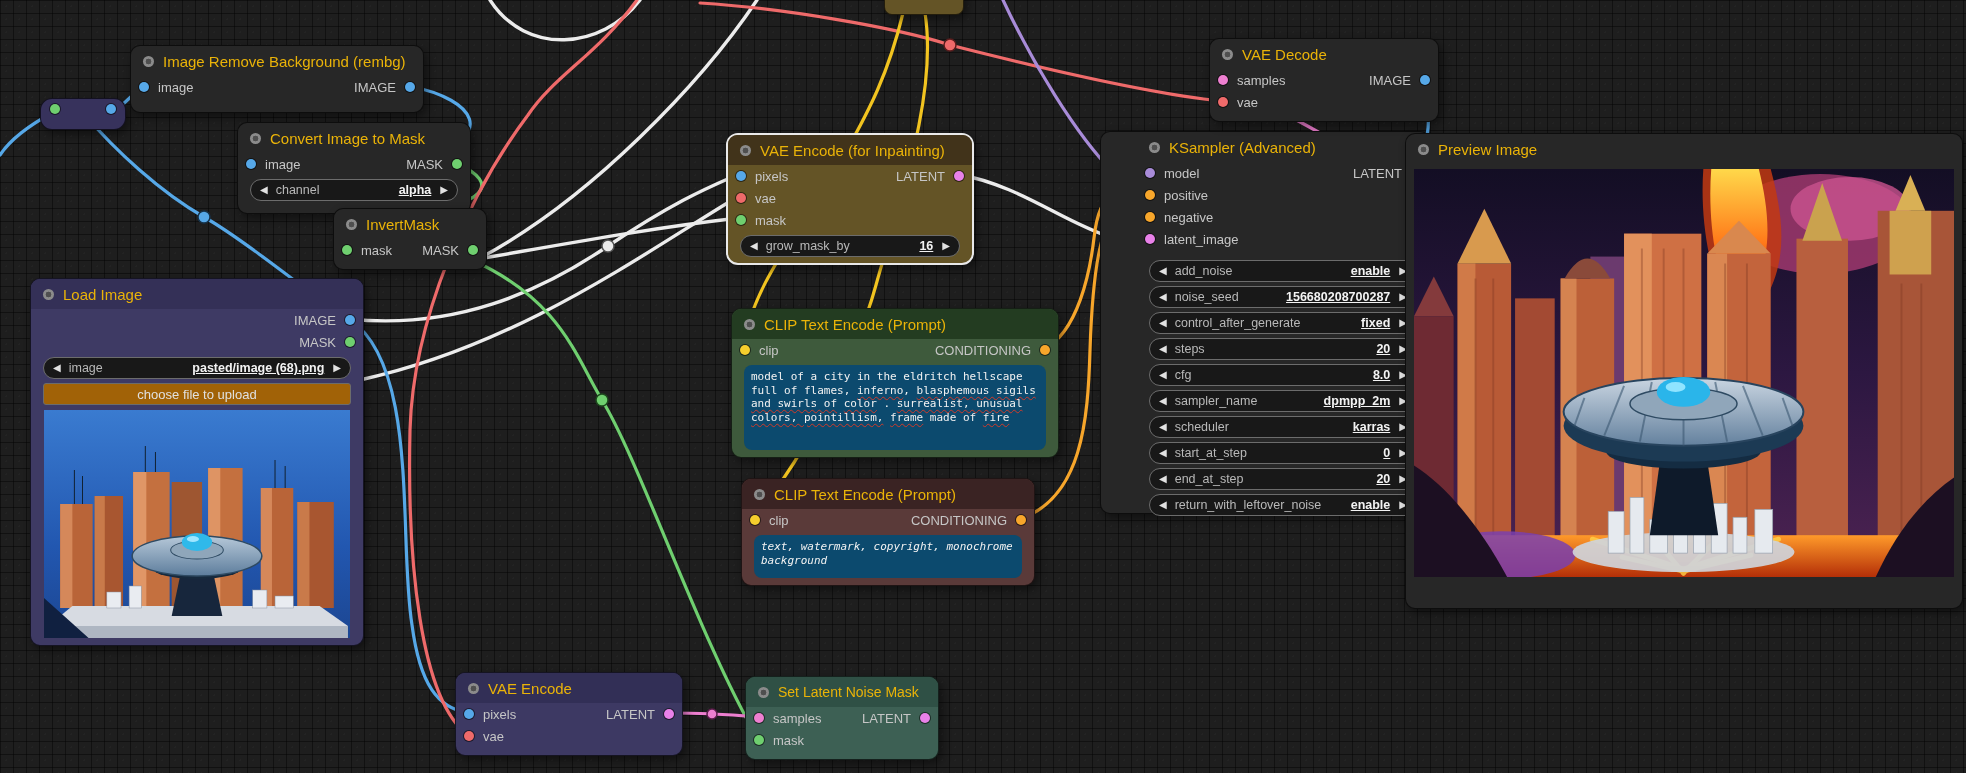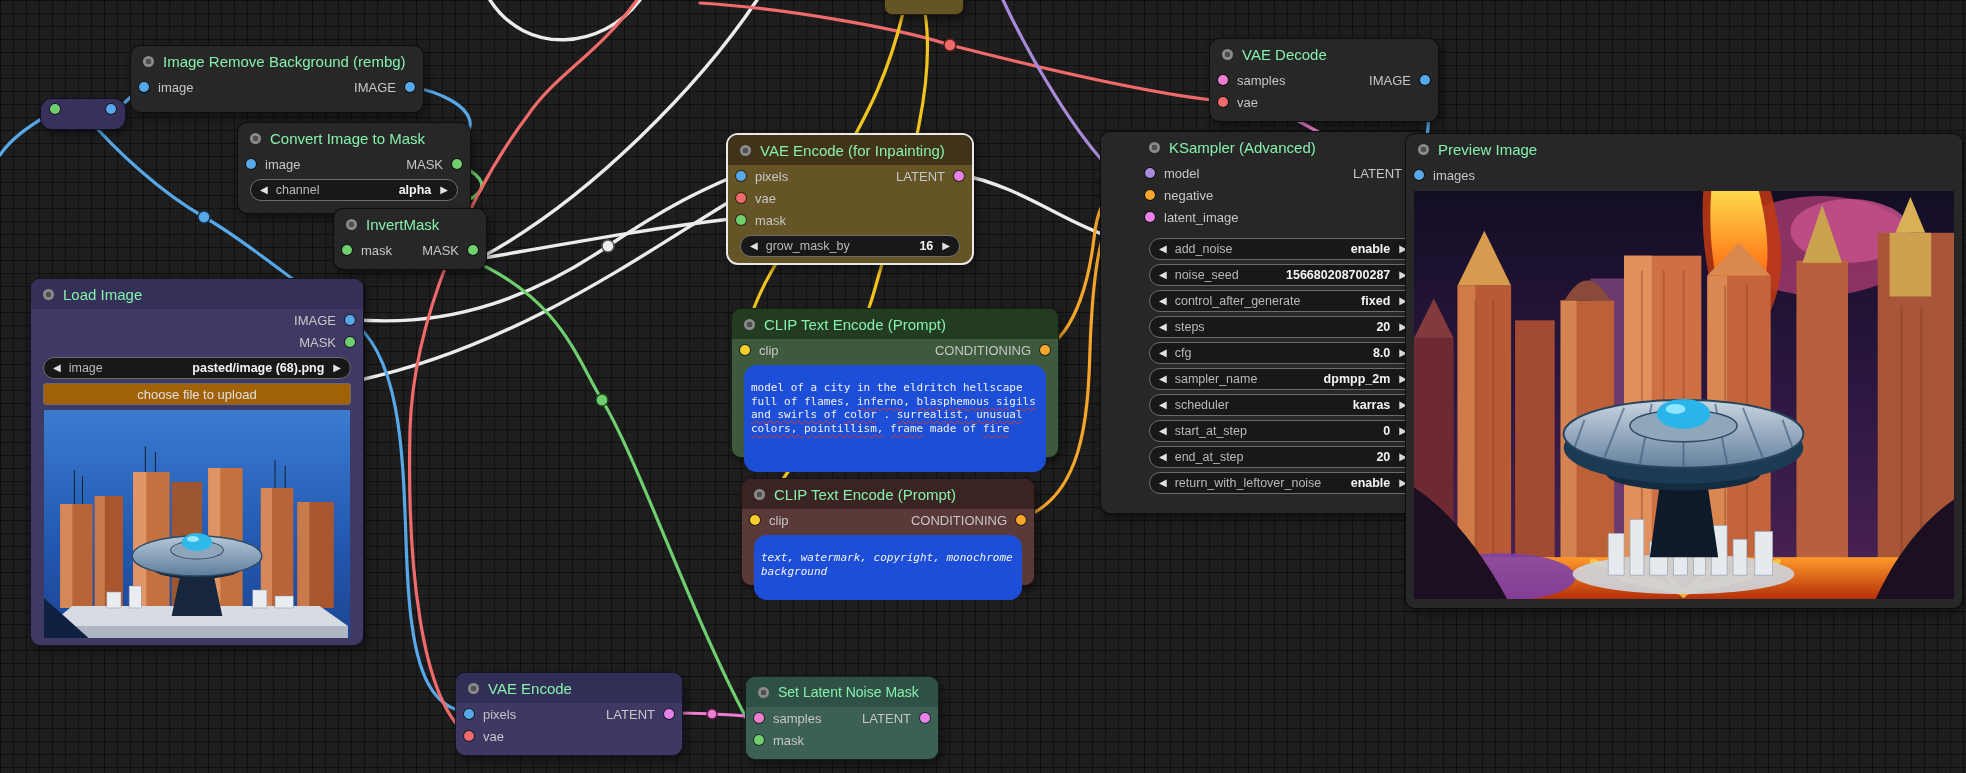--- a/index.html
+++ b/index.html
@@ -21,48 +21,48 @@
     border:1px solid rgba(0,0,0,.65);
     border-radius:10px;
     box-shadow:3px 4px 10px rgba(0,0,0,.45);
     color:#c6c6c6;font-size:13px;
   }
   .node.selected{border:2px solid #e9e9e9;border-radius:12px;text-align:right;}
   .title{
     height:30px;display:flex;align-items:center;gap:9px;padding:0 12px;
     background:var(--title,transparent);
     border-radius:9px 9px 0 0;
-    color:#86efac;font-size:15px;white-space:nowrap;overflow:hidden;
+    color:#eab308;font-size:15px;white-space:nowrap;overflow:hidden;
   }
   .tdot{width:11px;height:11px;border-radius:50%;flex:0 0 auto;
     background:radial-gradient(circle at 50% 50%, #4f4f4f 0 35%, #8b8b8b 40% 100%);}
   .row{position:relative;height:22px;display:flex;align-items:center;}
   .in-label{margin-left:27px;color:#c6c6c6;}
   .out-label{margin-left:auto;margin-right:27px;color:#c6c6c6;}
   .slot{position:absolute;width:10px;height:10px;border-radius:50%;top:50%;
     transform:translateY(-50%);box-shadow:0 0 0 1px rgba(0,0,0,.55);}
   .slot.in{left:8px;} .slot.out{right:8px;}
   .c-blue{background:#56a8e8;} .c-green{background:#6fcf6f;} .c-red{background:#ef6a6a;}
   .c-yellow{background:#f6ce2d;} .c-orange{background:#f7a62b;} .c-pink{background:#e881e8;}
   .c-purple{background:#a88bd8;} .c-magenta{background:#ee7fd0;}
   .pill{
     height:20px;margin:4px 12px;border:1px solid #6c6c6c;border-radius:11px;
     background:#181818;display:flex;align-items:center;padding:0 9px;
     font-size:12.5px;color:#cfcfcf;white-space:nowrap;
   }
   .arr{color:#e2e2e2;font-size:10px;line-height:1;}
   .pname{margin-left:8px;color:#b9b9b9;}
-  .pval{margin-left:auto;margin-right:9px;color:#f3f3f3;font-weight:700;}
+  .pval{margin-left:auto;margin-right:9px;color:#f3f3f3;font-weight:700;text-decoration:underline;}
   .btn{
     height:20px;margin:2px 12px;border:1px solid #6c6c6c;border-radius:3px;
     background:#a16207;display:flex;align-items:center;justify-content:center;
     font-size:13px;color:#e0e0e0;
   }
   .ta{
-    margin:4px 12px;background:#1d4ed8;border-radius:13px;padding:16px 7px;
+    margin:4px 12px;background:#0c4a6e;border-radius:8px;padding:5px 7px;
     font-family:"DejaVu Sans Mono",monospace;font-size:11px;line-height:13.5px;
     color:#f2f2f2;overflow:hidden;
   }
   .sq{text-decoration:underline wavy #d03a2a 1px;text-underline-offset:2px;}
   .imgbox{margin:5px 13px;overflow:hidden;background:#000;}
   .imgbox svg{display:block;}
 </style>
 </head>
 <body>
 
@@ -297,20 +297,24 @@
       <span>KSampler (Advanced)</span>
     </div>
     <div class="row">
       <span class="slot in c-purple"></span>
       <span class="in-label">model</span>
       <span class="out-label">LATENT</span>
       <span class="slot out c-pink"></span>
     </div>
     <div class="row">
       <span class="slot in c-orange"></span>
+      <span class="in-label">positive</span>
+    </div>
+    <div class="row">
+      <span class="slot in c-orange"></span>
       <span class="in-label">negative</span>
     </div>
     <div class="row">
       <span class="slot in c-pink"></span>
       <span class="in-label">latent_image</span>
     </div>
     <div style="height:6px"></div>
     <div class="pill">
       <span class="arr">◀</span>
       <span class="pname">add_noise</span>
@@ -387,24 +391,20 @@
     <div class="row">
       <span class="slot in c-red"></span>
       <span class="in-label">vae</span>
     </div>
   </div>
 
   <div class="node" style="left:1405px;top:133px;width:556px;height:474px;">
     <div class="title">
       <span class="tdot"></span>
       <span>Preview Image</span>
-    </div>
-    <div class="row">
-      <span class="slot in c-blue"></span>
-      <span class="in-label">images</span>
     </div>
     <div class="imgbox" style="height:408px;margin:5px 8px;">
       <svg width="540" height="408" viewBox="0 0 545 410" preserveAspectRatio="none">
         <defs>
           <linearGradient id="pv-sky" x1="0" y1="0" x2="0" y2="1">
             <stop offset="0" stop-color="#130e24"></stop>
               <stop offset=".5" stop-color="#2c1741"></stop>
               <stop offset="1" stop-color="#4e2353"></stop>
           </linearGradient>
           <linearGradient id="pv-fire" x1="0" y1="0" x2="0" y2="1">

